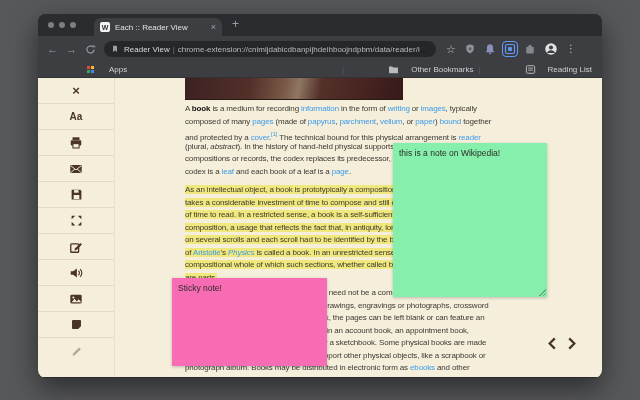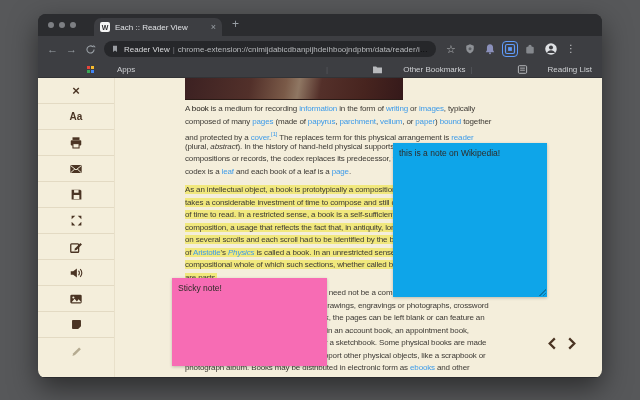--- a/index.html
+++ b/index.html
@@ -41,21 +41,21 @@
   .rv-active { outline:1px solid #5f9bfa; outline-offset:1px; border-radius:2px; }
 
   
   .bookmarks { height:16px; background:#3d3e42; display:flex; align-items:center;
     padding:0 10px; font-size:8px; color:#cfd1d4; gap:5px;
     border-bottom:1px solid #323336; }
   .apps-grid { display:grid; grid-template-columns:3px 3px; grid-gap:1px; margin-right:3px; }
   .apps-grid i { width:3px; height:3px; }
   .bm-spacer { flex:1; }
   .bm-div { color:#5a5d61; }
-  .bm-item { display:flex; align-items:center; gap:20px;padding-left:39px; }
+  .bm-item { display:flex; align-items:center; gap:12px;padding-left:39px; }
 
   
   .content { position:relative; height:299px; background:#f4eedb; overflow:hidden; }
 
   .sidebar { position:absolute; left:0; top:0; bottom:0; width:77px;
     border-right:1px solid #e8e0ca; }
   .cell { height:26px; display:flex; align-items:center; justify-content:center; }
   .cell:not(:last-child) { border-bottom:1px solid #e3dac3; }
   .glyph { color:#4a3423; font-weight:bold; font-size:13px; line-height:1; }
   .glyph-aa { font-size:10px; }
@@ -63,21 +63,21 @@
   .article-image { position:absolute; left:147px; top:0; width:218px; height:22px;
     border-bottom:1px solid #2a1a16;
     background:linear-gradient(100deg,#3c2122 0%,#52302a 30%,#7a5a48 46%,#8f7763 52%,#54302a 62%,#47241f 82%,#35191a 100%); }
 
   .article { position:absolute; left:147px; top:25px; font-size:8px; letter-spacing:-0.15px;
     color:#3d3a35; }
   .para + .para { margin-top:6px; }
   .para:last-child { margin-top:3px; }
   .tline { line-height:12.5px; white-space:nowrap; height:12.5px; }
   .hl .tline-in { background:#f1e87d; }
-  .seg-b { font-weight:normal; color:#17130e;text-align:right; }
+  .seg-b { font-weight:bold; color:#17130e;text-align:right; }
   .seg-l { color:#3d9be9; }
   .seg-i { font-style:italic; }
   .seg-sup { font-size:6px; vertical-align:super; }
 
   .note { position:absolute; padding:5px 6px; font-size:8.5px; color:#2e2c28;
     box-shadow:0 1px 3px rgba(0,0,0,.22); z-index:5; }
   .note-yellow { left:355px; top:65px; width:154px; height:154px; }
   .note-yellow::after { content:""; position:absolute; right:1px; bottom:1px; width:8px; height:8px;
     clip-path:polygon(100% 0,100% 100%,0 100%);
     background:repeating-linear-gradient(-45deg,transparent 0 1.6px,rgba(0,0,0,.28) 1.6px 2.6px); }
@@ -240,21 +240,21 @@
         </svg>
       </div>
     </div>
 
     <div class="article-image"></div>
 
     <div class="article">
         <div class="para">
           <div class="tline"><span class="tline-in"><span>A </span><span class="seg-b">book</span><span> is a medium for recording </span><span class="seg-l">information</span><span> in the form of </span><span class="seg-l">writing</span><span> or </span><span class="seg-l">images</span><span>, typically</span></span></div>
           <div class="tline"><span class="tline-in"><span>composed of many </span><span class="seg-l">pages</span><span> (made of </span><span class="seg-l">papyrus</span><span>, </span><span class="seg-l">parchment</span><span>, </span><span class="seg-l">vellum</span><span>, or </span><span class="seg-l">paper</span><span>) </span><span class="seg-l">bound</span><span> together</span></span></div>
-          <div class="tline"><span class="tline-in"><span>and protected by a </span><span class="seg-l">cover</span><span>.</span><span class="seg-l seg-sup">[1]</span><span> The replaces term for this physical arrangement is </span><span class="seg-l">reader</span></span></div>
+          <div class="tline"><span class="tline-in"><span>and protected by a </span><span class="seg-l">cover</span><span>.</span><span class="seg-l seg-sup">[1]</span><span> The technical bound for this physical arrangement is </span><span class="seg-l">reader</span></span></div>
           <div class="tline"><span class="tline-in"><span>(plural, </span><span class="seg-i">abstract</span><span>). In the history of hand-held physical supports for extended written</span></span></div>
           <div class="tline"><span class="tline-in"><span>compositions or records, the codex replaces its predecessor, the </span><span class="seg-l">scroll</span><span>. A single sheet in a</span></span></div>
           <div class="tline"><span class="tline-in"><span>codex is a </span><span class="seg-l">leaf</span><span> and each book of a leaf is a </span><span class="seg-l">page</span><span>.</span></span></div>
         </div>
         <div class="para hl">
           <div class="tline"><span class="tline-in"><span>As an intellectual object, a book is prototypically a composition of such great length that it</span></span></div>
           <div class="tline"><span class="tline-in"><span>takes a considerable investment of time to compose and still considered as an investment</span></span></div>
           <div class="tline"><span class="tline-in"><span>of time to read. In a restricted sense, a book is a self-sufficient section or part of a longer</span></span></div>
           <div class="tline"><span class="tline-in"><span>composition, a usage that reflects the fact that, in antiquity, long works had to be written</span></span></div>
           <div class="tline"><span class="tline-in"><span>on several scrolls and each scroll had to be identified by the book it contained. Each part</span></span></div>
@@ -267,21 +267,21 @@
           <div class="tline"><span class="tline-in"><span>called a book. Books can consist only of drawings, engravings or photographs, crossword</span></span></div>
           <div class="tline"><span class="tline-in"><span>puzzles or cut-out dolls. In a physical book, the pages can be left blank or can feature an</span></span></div>
           <div class="tline"><span class="tline-in"><span>abstract set of lines to support entries, as in an account book, an appointment book,</span></span></div>
           <div class="tline"><span class="tline-in"><span>an autograph book, a notebook, a diary or a sketchbook. Some physical books are made</span></span></div>
           <div class="tline"><span class="tline-in"><span>with pages thick and sturdy enough to support other physical objects, like a scrapbook or</span></span></div>
           <div class="tline"><span class="tline-in"><span>photograph album. Books may be distributed in electronic form as </span><span class="seg-l">ebooks</span><span> and other</span></span></div>
           <div class="tline"><span class="tline-in"><span>formats.</span></span></div>
         </div>
       </div>
 
-    <div class="note note-yellow" style="background: #0ea5e9;">
+    <div class="note note-yellow" style="background: #86efac;">
       <span>this is a note on Wikipedia!</span>
     </div>
     <div class="note note-pink" style="background: rgb(247, 108, 180);">
       <span>Sticky note!</span>
     </div>
 
     <div class="pager">
       <svg width="12" height="15" viewBox="0 0 12 16">
         <path d="M9 2.5L3.5 8 9 13.5" fill="none" stroke="#4a3423" stroke-width="2.4"></path>
       </svg>

